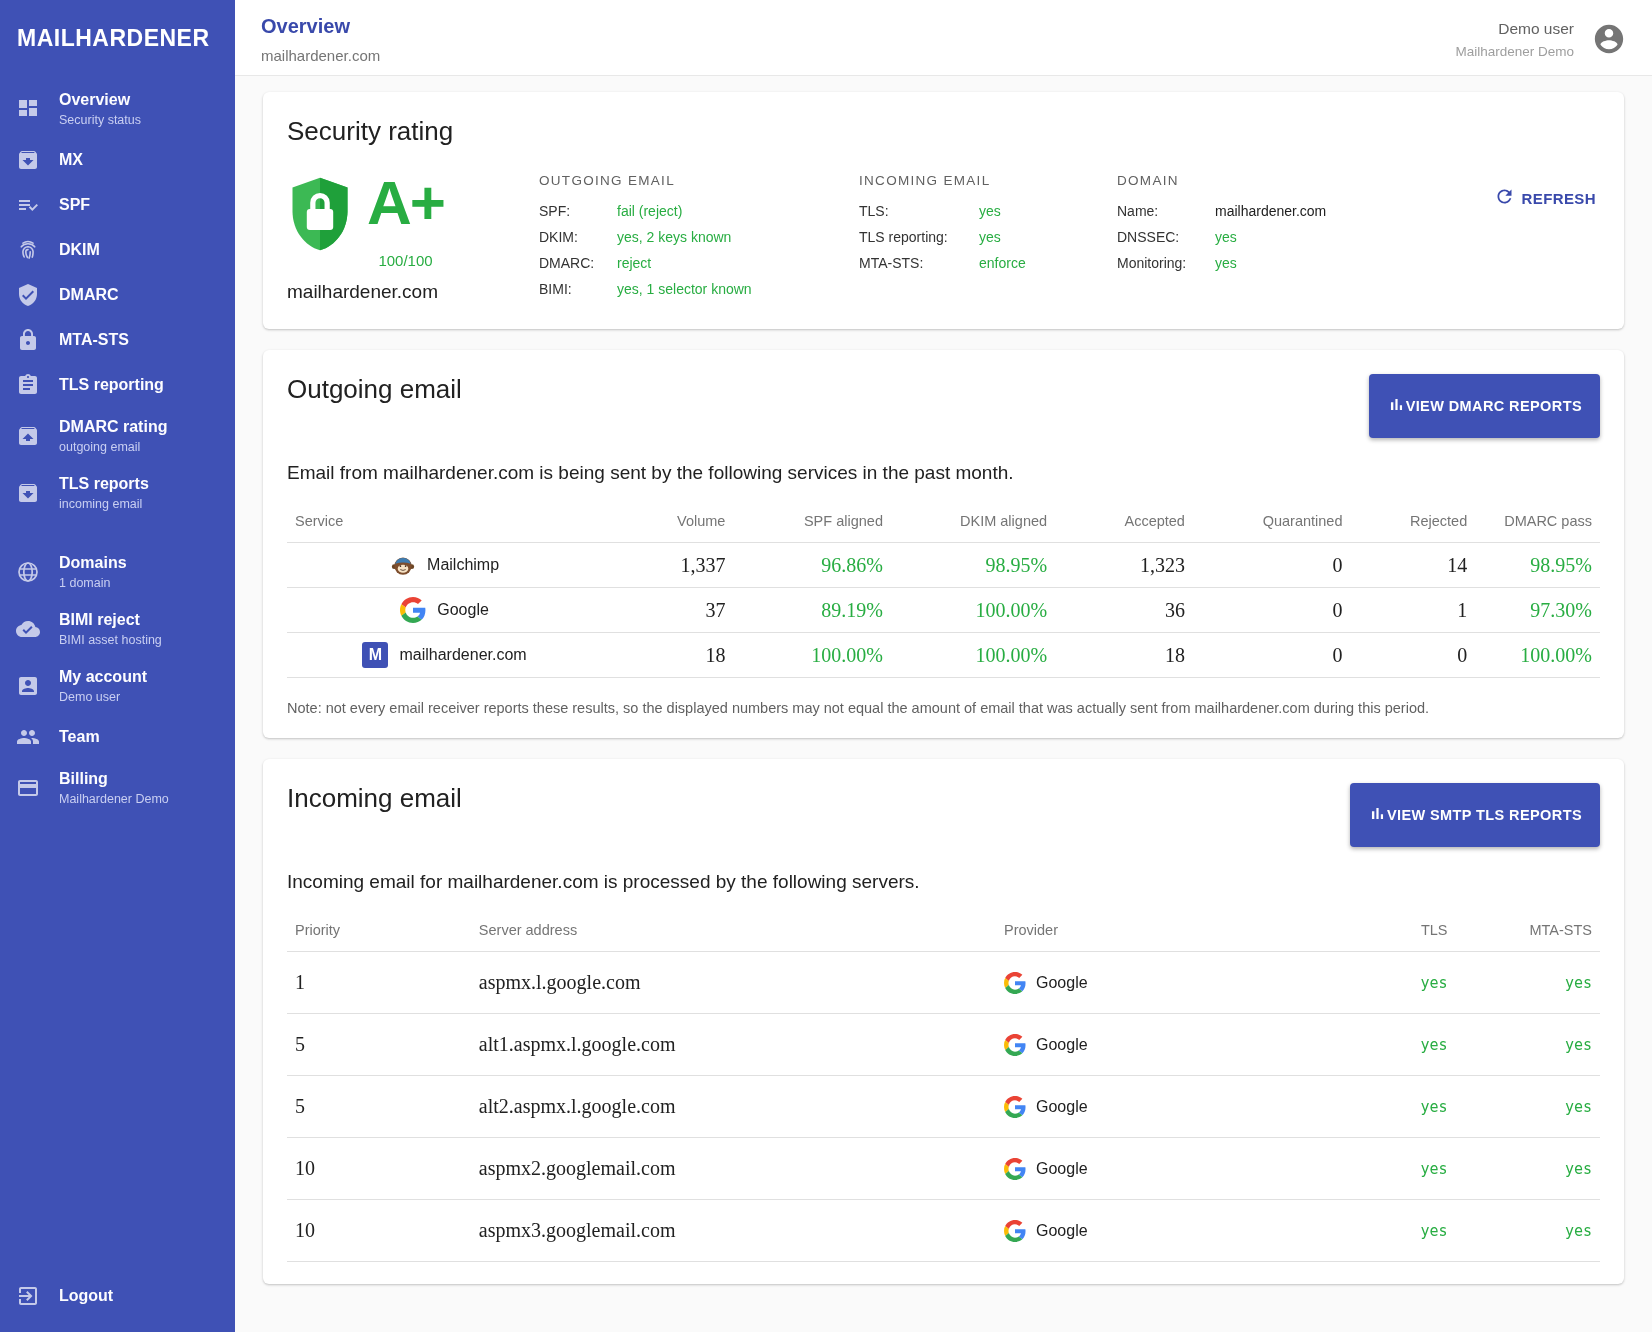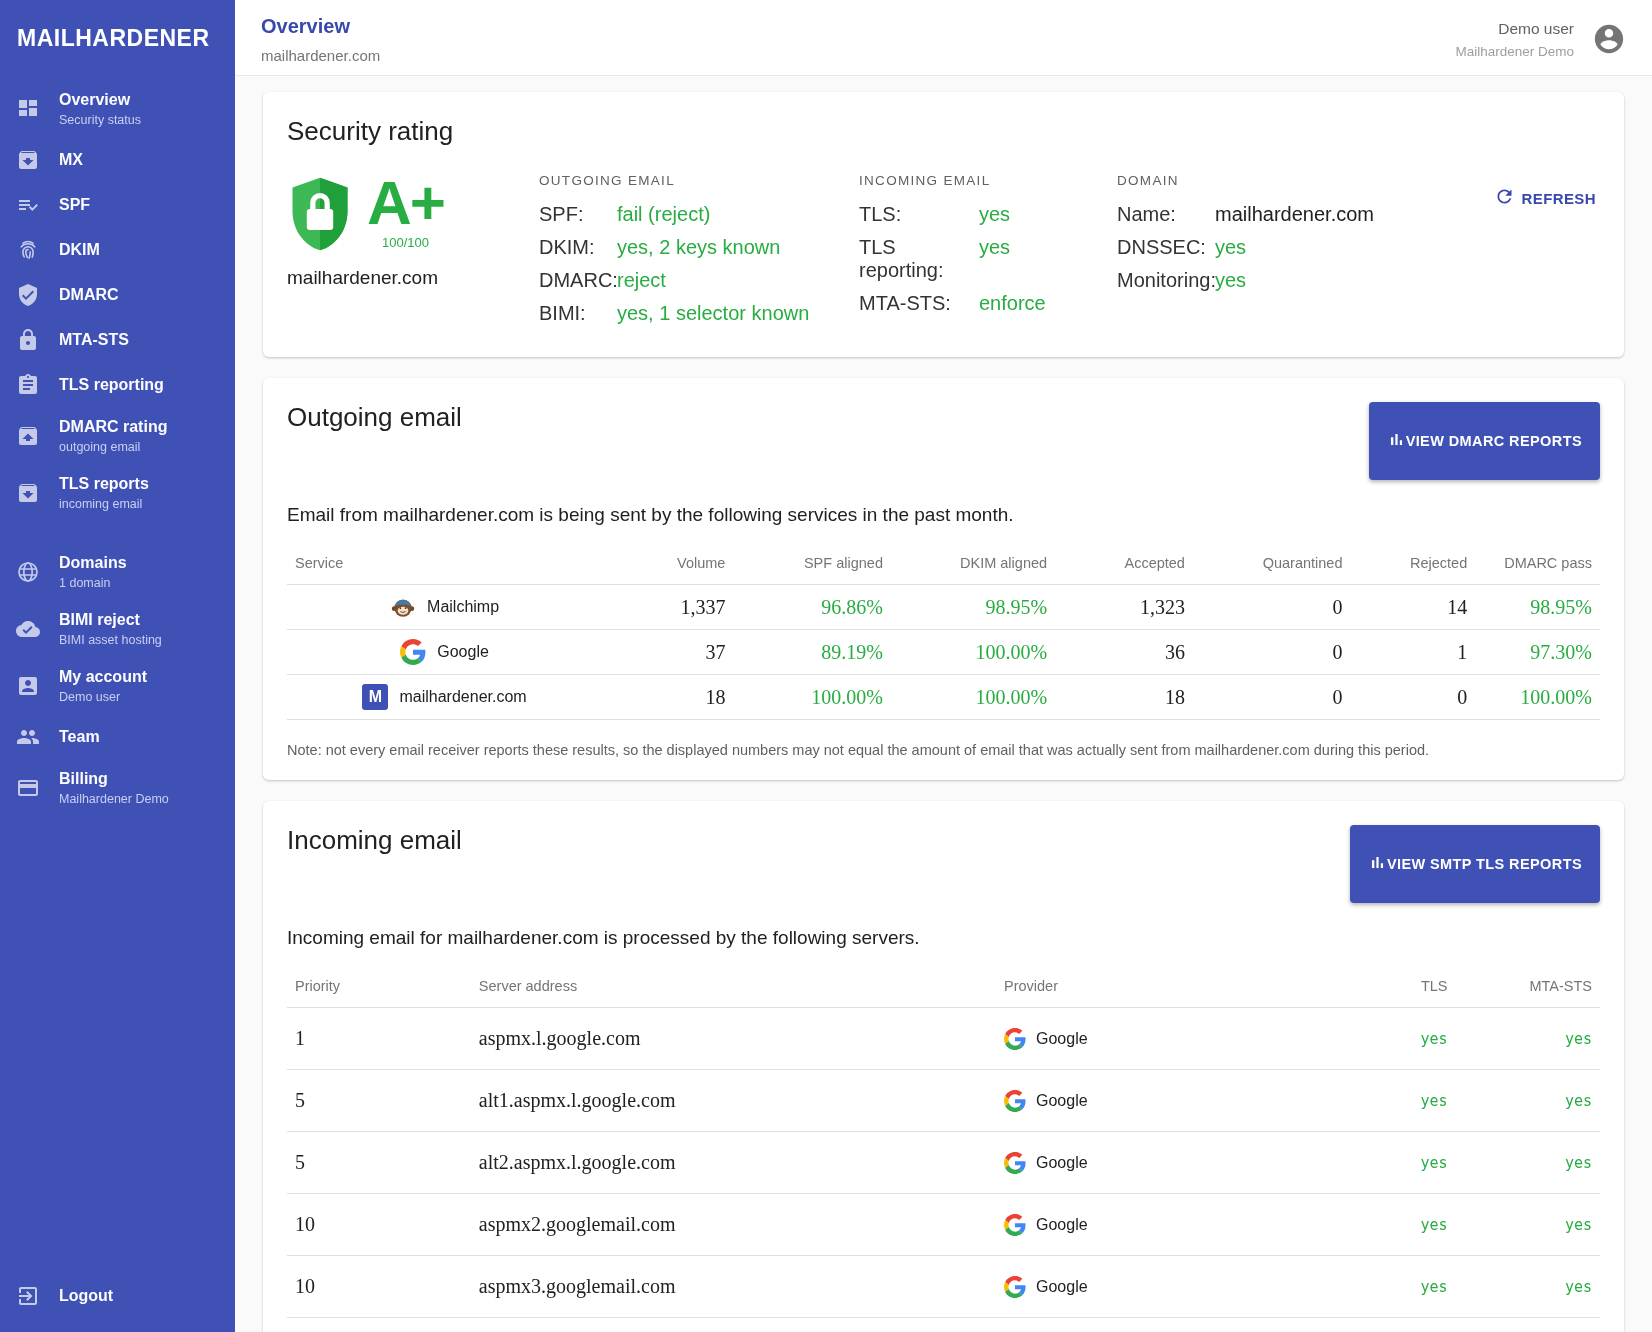--- a/index.html
+++ b/index.html
@@ -66,26 +66,26 @@
   .card-title { font-size: 26px; font-weight: normal; color: #212121; }
 
   
   .sec-body { display: flex; margin-top: 26px; }
   .grade-block { width: 252px; flex: none; }
   .grade-row { display: flex; align-items: flex-start; gap: 14px; }
   .shield { width: 66px; height: 82px; }
   .shield svg { width: 66px; height: 82px; display: block; }
   .grade-col { text-align: center; }
   .grade { color: var(--green); font-size: 62px; font-weight: bold; line-height: 60px; letter-spacing: -2px; }
-  .score { color: var(--green); font-size: 13px; margin-top: 2px; }
+  .score { color: var(--green); font-size: 15px; margin-top: 19px; }
   .grade-domain { font-size: 19px; margin-top: 12px; }
 
   .sec-cols { display: flex; flex: 1; }
   .sec-col-heading { color: #616161; font-size: 13.5px; letter-spacing: 1.3px; margin-bottom: 15px; }
-  .sec-row { display: flex; font-size: 20px; margin-bottom: 10px; }
+  .sec-row { display: flex; font-size: 14px; margin-bottom: 10px; }
   .sec-label { color: #333; }
   .sec-value { font-weight: normal; }
   .sec-value.good { color: var(--green); }
   .sec-value.plain { color: #212121; }
   .col-outgoing { width: 320px; }
   .col-outgoing .sec-label { width: 78px; }
   .col-incoming { width: 258px; }
   .col-incoming .sec-label { width: 120px; }
   .col-domain { flex: 1; }
   .col-domain .sec-label { width: 98px; }
@@ -97,21 +97,21 @@
     color: var(--indigo-dark); font-size: 15px; font-weight: bold;
     font-family: "Liberation Sans", sans-serif; letter-spacing: 0.4px;
   }
   .refresh-btn svg { width: 21px; height: 21px; }
 
   
   .card-head { display: flex; justify-content: space-between; align-items: flex-start; }
   .btn-primary {
     display: flex; align-items: center; 
     background: var(--indigo); color: #fff; border: none; cursor: pointer;
-    border-radius: 4px; padding: 28px 18px;
+    border-radius: 4px; padding: 21px 18px;
     font-size: 14.5px; font-weight: bold; letter-spacing: 0.4px;
     font-family: "Liberation Sans", sans-serif;
     box-shadow: 0 2px 4px rgba(0,0,0,0.3);
   }
   .btn-primary svg { width: 19px; height: 19px; }
   .card-desc { font-size: 19px; margin-top: 24px; }
 
   
   table { width: 100%; border-collapse: collapse; margin-top: 16px; table-layout: fixed; }
   th { color: var(--muted); font-size: 14.5px; font-weight: normal; padding: 13px 8px; }

